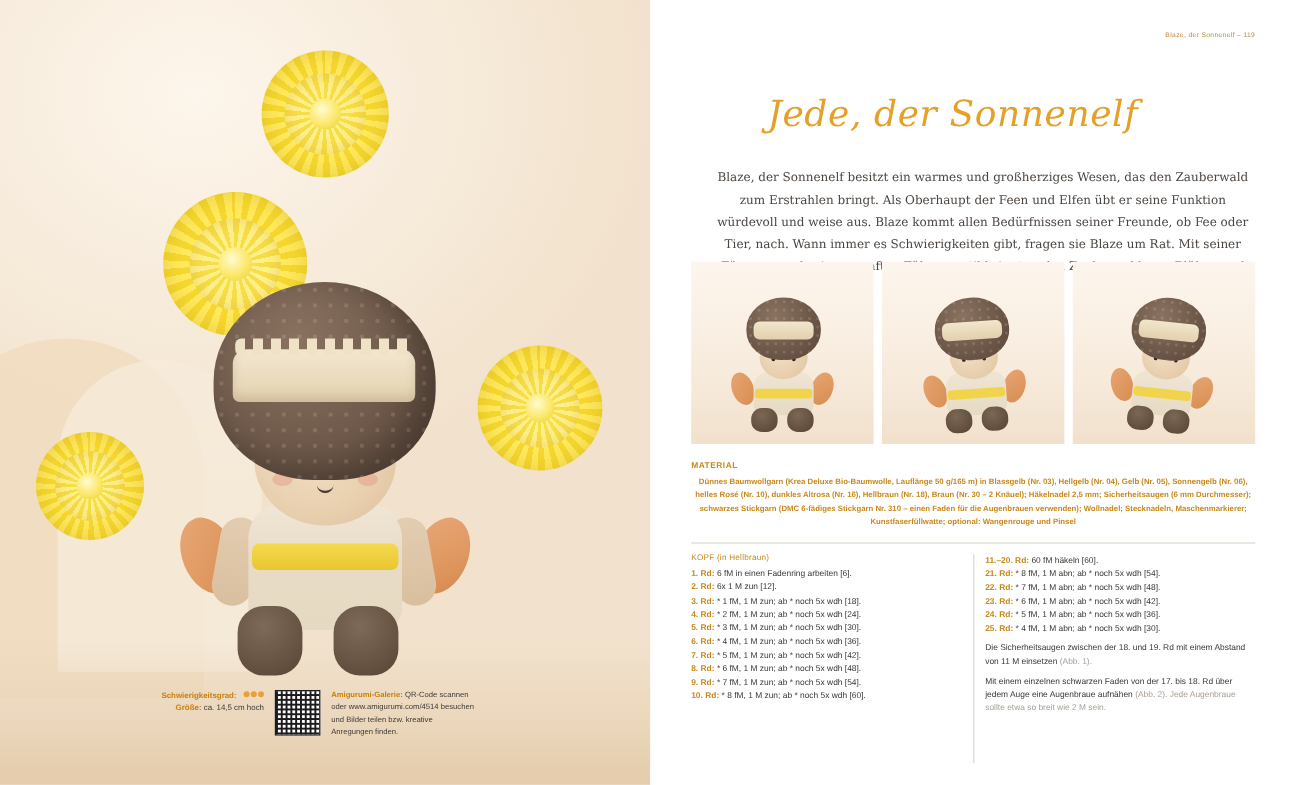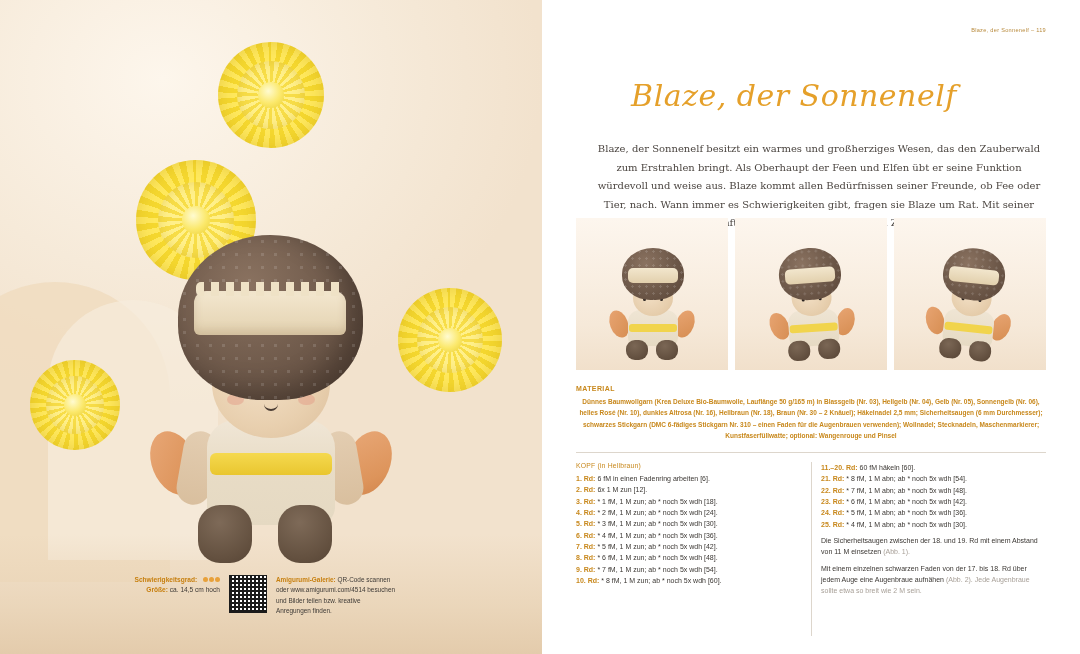--- a/index.html
+++ b/index.html
@@ -551,21 +551,21 @@
         <b>Amigurumi-Galerie:</b>
         <span>QR-Code scannen oder www.amigurumi.com/4514 besuchen und Bilder teilen bzw. kreative Anregungen finden.</span>
       </div>
     </div>
   </div>
 
   <div class="right-page">
 
     <div class="page-header">Blaze, der Sonnenelf – 119</div>
 
-    <div class="title">Blaze, der Sonnenelf</div>
+    <div class="title">Jede, der Sonnenelf</div>
 
     <div class="intro">Blaze, der Sonnenelf besitzt ein warmes und großherziges Wesen, das den Zauberwald zum Erstrahlen bringt. Als Oberhaupt der Feen und Elfen übt er seine Funktion würdevoll und weise aus. Blaze kommt allen Bedürfnissen seiner Freunde, ob Fee oder Tier, nach. Wann immer es Schwierigkeiten gibt, fragen sie Blaze um Rat. Mit seiner Fürsorge und seinem sanften Führungsstil bringt er den Zauberwald zum Blühen und Gedeihen.</div>
 
     <div class="photos">
       <div class="photo">
         <div class="mini-doll">
           <div class="m-wing l"></div>
             <div class="m-wing r"></div>
           <div class="m-body"></div>
             <div class="m-belt"></div>

